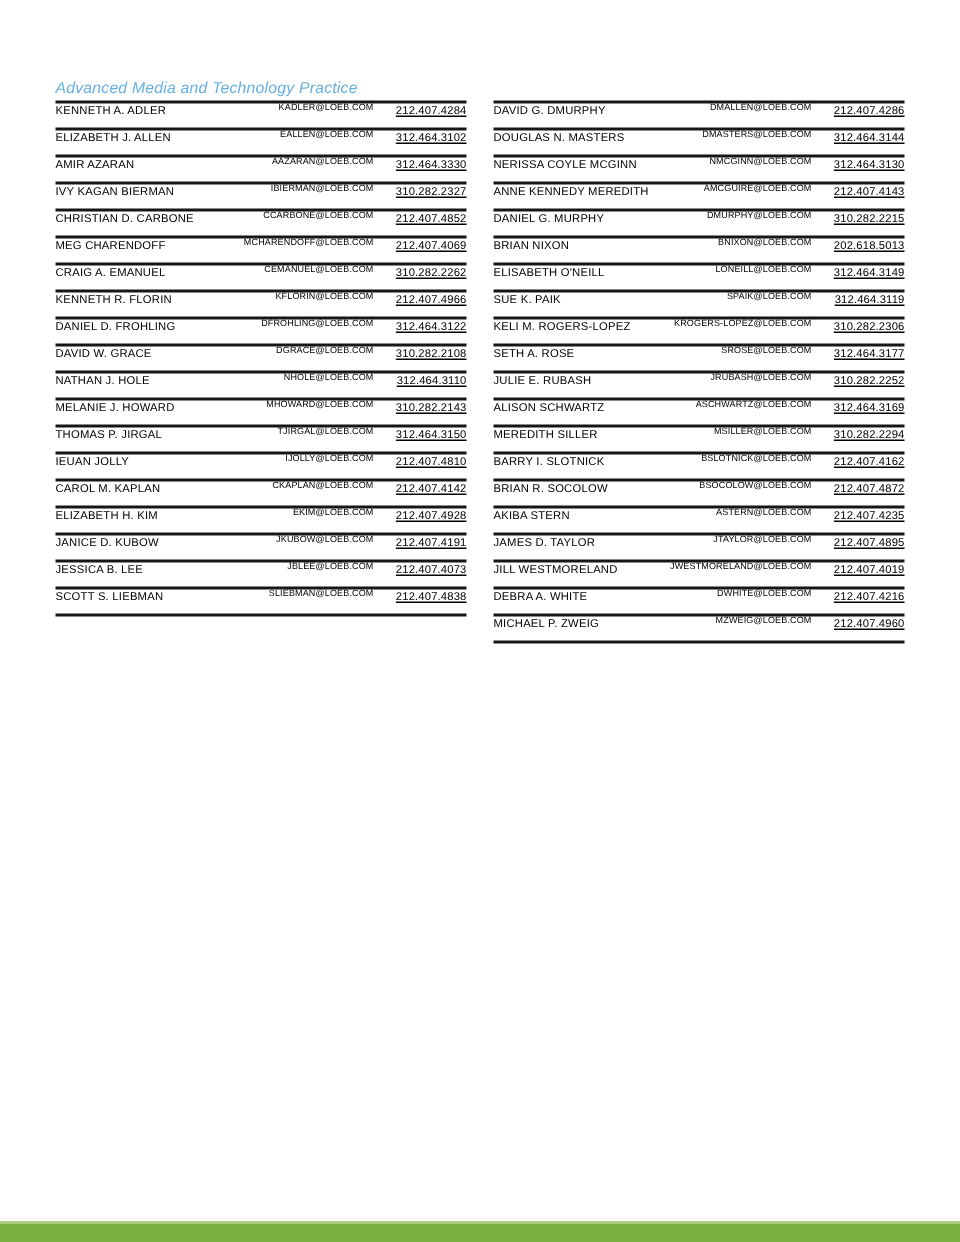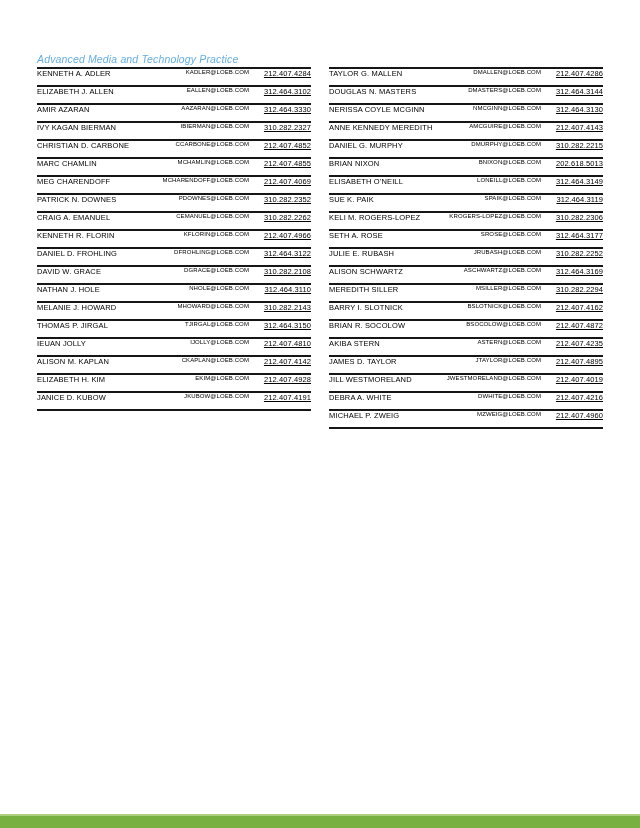--- a/index.html
+++ b/index.html
@@ -104,35 +104,25 @@
     <span class="name">IVY KAGAN BIERMAN</span>
     <span class="email">IBIERMAN@LOEB.COM</span>
     <span class="phone">310.282.2327</span>
   </div>
         <div class="row">
     <span class="name">CHRISTIAN D. CARBONE</span>
     <span class="email">CCARBONE@LOEB.COM</span>
     <span class="phone">212.407.4852</span>
   </div>
         <div class="row">
-    <span class="name">MARC CHAMLIN</span>
-    <span class="email">MCHAMLIN@LOEB.COM</span>
-    <span class="phone">212.407.4855</span>
-  </div>
-        <div class="row">
     <span class="name">MEG CHARENDOFF</span>
     <span class="email">MCHARENDOFF@LOEB.COM</span>
     <span class="phone">212.407.4069</span>
   </div>
         <div class="row">
-    <span class="name">PATRICK N. DOWNES</span>
-    <span class="email">PDOWNES@LOEB.COM</span>
-    <span class="phone">310.282.2352</span>
-  </div>
-        <div class="row">
     <span class="name">CRAIG A. EMANUEL</span>
     <span class="email">CEMANUEL@LOEB.COM</span>
     <span class="phone">310.282.2262</span>
   </div>
         <div class="row">
     <span class="name">KENNETH R. FLORIN</span>
     <span class="email">KFLORIN@LOEB.COM</span>
     <span class="phone">212.407.4966</span>
   </div>
         <div class="row">
@@ -159,38 +149,48 @@
     <span class="name">THOMAS P. JIRGAL</span>
     <span class="email">TJIRGAL@LOEB.COM</span>
     <span class="phone">312.464.3150</span>
   </div>
         <div class="row">
     <span class="name">IEUAN JOLLY</span>
     <span class="email">IJOLLY@LOEB.COM</span>
     <span class="phone">212.407.4810</span>
   </div>
         <div class="row">
-    <span class="name">ALISON M. KAPLAN</span>
+    <span class="name">CAROL M. KAPLAN</span>
     <span class="email">CKAPLAN@LOEB.COM</span>
     <span class="phone">212.407.4142</span>
   </div>
         <div class="row">
     <span class="name">ELIZABETH H. KIM</span>
     <span class="email">EKIM@LOEB.COM</span>
     <span class="phone">212.407.4928</span>
   </div>
         <div class="row">
     <span class="name">JANICE D. KUBOW</span>
     <span class="email">JKUBOW@LOEB.COM</span>
     <span class="phone">212.407.4191</span>
   </div>
+        <div class="row">
+    <span class="name">JESSICA B. LEE</span>
+    <span class="email">JBLEE@LOEB.COM</span>
+    <span class="phone">212.407.4073</span>
+  </div>
+        <div class="row">
+    <span class="name">SCOTT S. LIEBMAN</span>
+    <span class="email">SLIEBMAN@LOEB.COM</span>
+    <span class="phone">212.407.4838</span>
+  </div>
       </div>
     <div class="col">
         <div class="row">
-    <span class="name">TAYLOR G. MALLEN</span>
+    <span class="name">DAVID G. DMURPHY</span>
     <span class="email">DMALLEN@LOEB.COM</span>
     <span class="phone">212.407.4286</span>
   </div>
         <div class="row">
     <span class="name">DOUGLAS N. MASTERS</span>
     <span class="email">DMASTERS@LOEB.COM</span>
     <span class="phone">312.464.3144</span>
   </div>
         <div class="row">
     <span class="name">NERISSA COYLE MCGINN</span>

